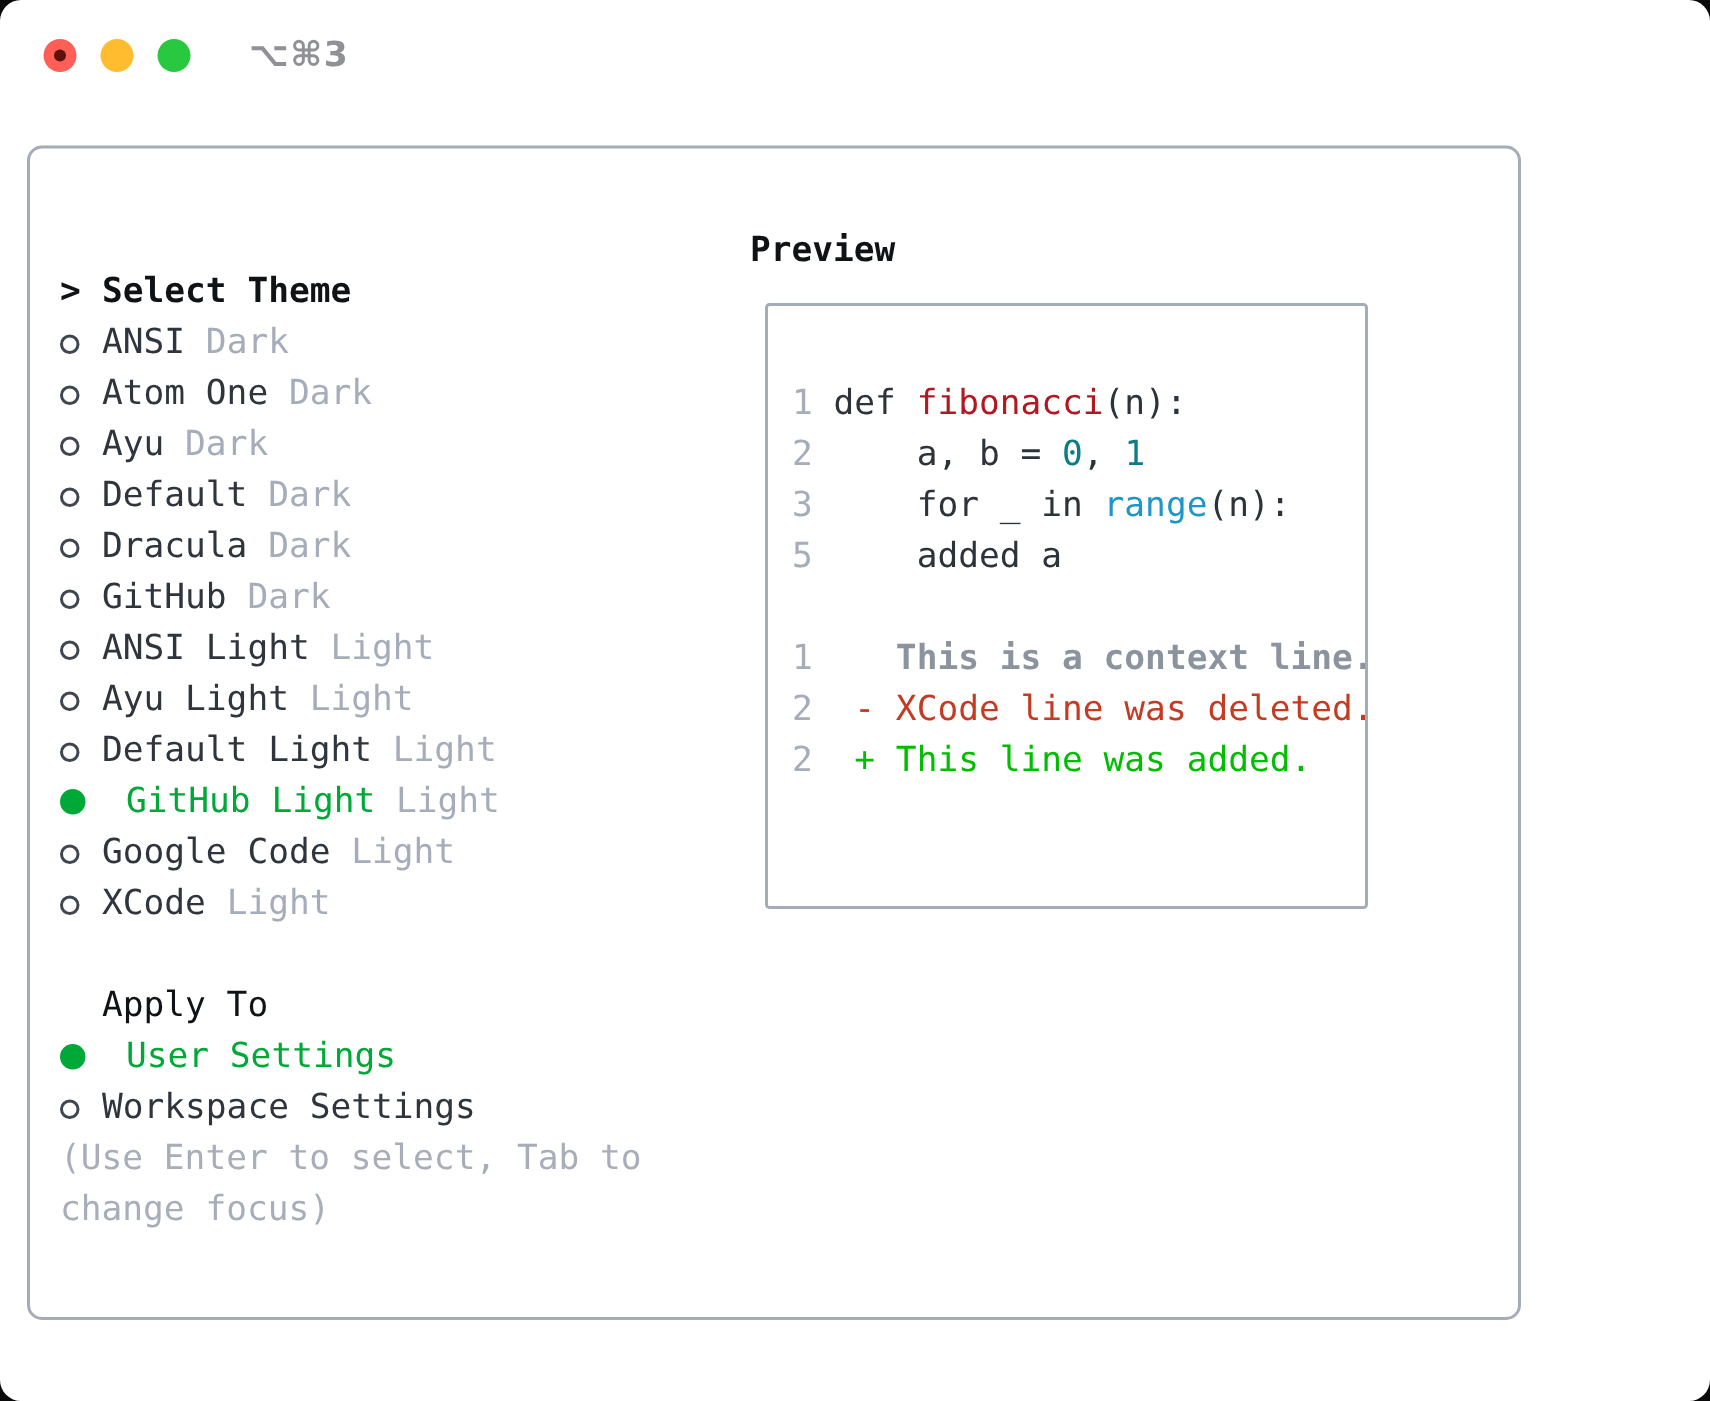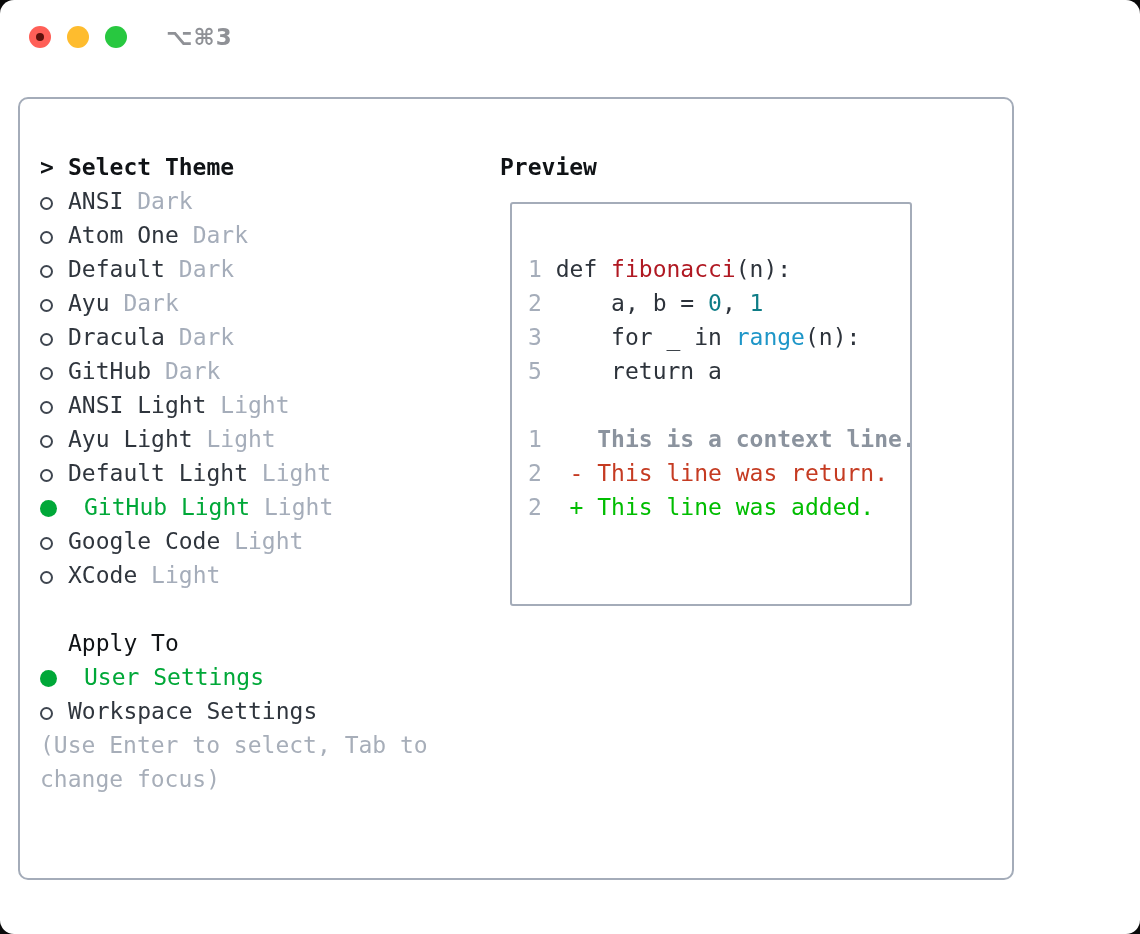--- a/index.html
+++ b/index.html
@@ -44,21 +44,21 @@
   }
   
   .panel{
     position:absolute;left:18px;top:97px;width:996px;height:783px;
     border:2px solid var(--border-gray);border-radius:10px;
     background:#fff;
   }
   .leftcol{position:absolute;left:20px;top:51px;width:440px;}
   .row{height:34px;line-height:34px;font-size:23px;white-space:pre;color:#2f353d;}
   .row.blank{height:34px;}
-  .list-header{font-weight:700;color:#101316;}
+  .list-header{font-weight:700;color:#101316;margin-top:27px;}
   .list-header .caret{display:inline-block;width:28px;font-weight:700;color:#101316;}
   .marker{display:inline-block;width:28px;vertical-align:baseline;}
   .marker .ring{
     display:inline-block;width:13px;height:13px;border-radius:50%;
     border:2px solid #3f4650;vertical-align:-1px;
   }
   .marker .dot{
     display:inline-block;width:17px;height:17px;border-radius:50%;
     background:var(--selected-green);vertical-align:-2px;border:none;
   }
@@ -105,22 +105,22 @@
   </div>
 
   <div class="panel">
 
     <div class="leftcol">
       <div class="row list-header"><span class="caret">&gt;</span><span>Select Theme</span></div>
 
       <div id="theme-list">
           <div class="row item"><span class="marker"><span class="ring"></span></span><span class="iname">ANSI</span><span class="ivariant"> Dark</span></div>
           <div class="row item"><span class="marker"><span class="ring"></span></span><span class="iname">Atom One</span><span class="ivariant"> Dark</span></div>
+          <div class="row item"><span class="marker"><span class="ring"></span></span><span class="iname">Ayu</span><span class="ivariant"> Dark</span></div>
           <div class="row item"><span class="marker"><span class="ring"></span></span><span class="iname">Default</span><span class="ivariant"> Dark</span></div>
-          <div class="row item"><span class="marker"><span class="ring"></span></span><span class="iname">Ayu</span><span class="ivariant"> Dark</span></div>
           <div class="row item"><span class="marker"><span class="ring"></span></span><span class="iname">Dracula</span><span class="ivariant"> Dark</span></div>
           <div class="row item"><span class="marker"><span class="ring"></span></span><span class="iname">GitHub</span><span class="ivariant"> Dark</span></div>
           <div class="row item"><span class="marker"><span class="ring"></span></span><span class="iname">ANSI Light</span><span class="ivariant"> Light</span></div>
           <div class="row item"><span class="marker"><span class="ring"></span></span><span class="iname">Ayu Light</span><span class="ivariant"> Light</span></div>
           <div class="row item"><span class="marker"><span class="ring"></span></span><span class="iname">Default Light</span><span class="ivariant"> Light</span></div>
           <div class="row item selected"><span class="marker"><span class="dot"></span></span><span class="iname">GitHub Light</span><span class="ivariant"> Light</span></div>
           <div class="row item"><span class="marker"><span class="ring"></span></span><span class="iname">Google Code</span><span class="ivariant"> Light</span></div>
           <div class="row item"><span class="marker"><span class="ring"></span></span><span class="iname">XCode</span><span class="ivariant"> Light</span></div>
         </div>
 
@@ -136,22 +136,22 @@
       <div class="hint">(Use Enter to select, Tab to change focus)</div>
     </div>
 
     <div class="preview-header">Preview</div>
 
     <div class="preview-box">
       <div id="code-block">
           <div class="cline"><span class="seg-num">1 </span><span class="seg-code">def </span><span class="seg-fn">fibonacci</span><span class="seg-code">(n):</span></div>
           <div class="cline"><span class="seg-num">2 </span><span class="seg-code">    a, b = </span><span class="seg-numlit">0</span><span class="seg-code">, </span><span class="seg-numlit">1</span></div>
           <div class="cline"><span class="seg-num">3 </span><span class="seg-code">    for _ in </span><span class="seg-builtin">range</span><span class="seg-code">(n):</span></div>
-          <div class="cline"><span class="seg-num">5 </span><span class="seg-code">    return a</span></div>
+          <div class="cline"><span class="seg-num">5 </span><span class="seg-code">    added a</span></div>
           <div class="cline">&nbsp;</div>
           <div class="cline"><span class="seg-num">1</span><span class="seg-ctx">    This is a context line.</span></div>
-          <div class="cline"><span class="seg-num">2</span><span class="seg-del">  - This line was return.</span></div>
+          <div class="cline"><span class="seg-num">2</span><span class="seg-del">  - XCode line was deleted.</span></div>
           <div class="cline"><span class="seg-num">2</span><span class="seg-add">  + This line was added.</span></div>
         </div>
     </div>
 
   </div>
 </div>
 
 </body></html>

